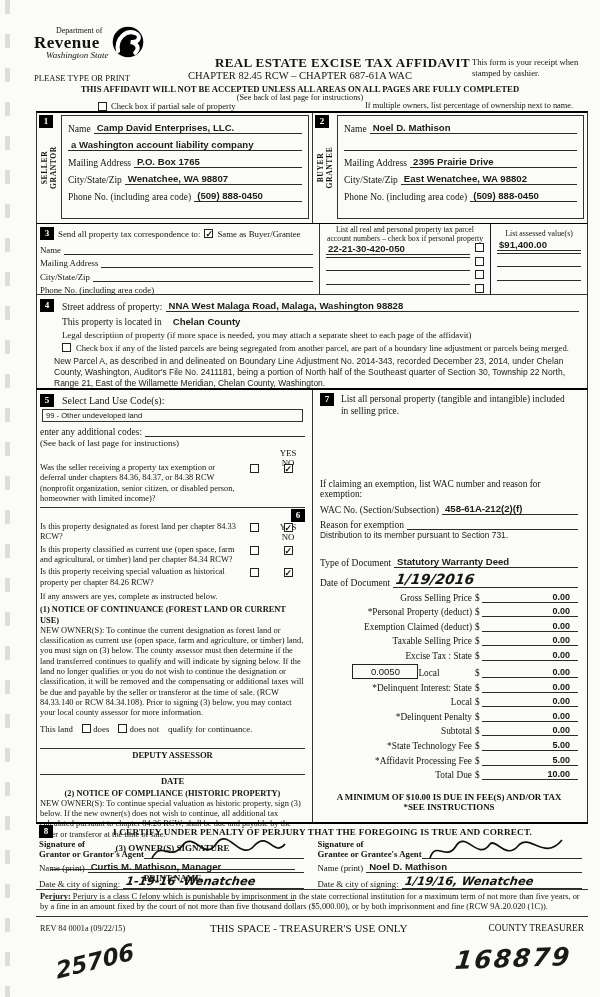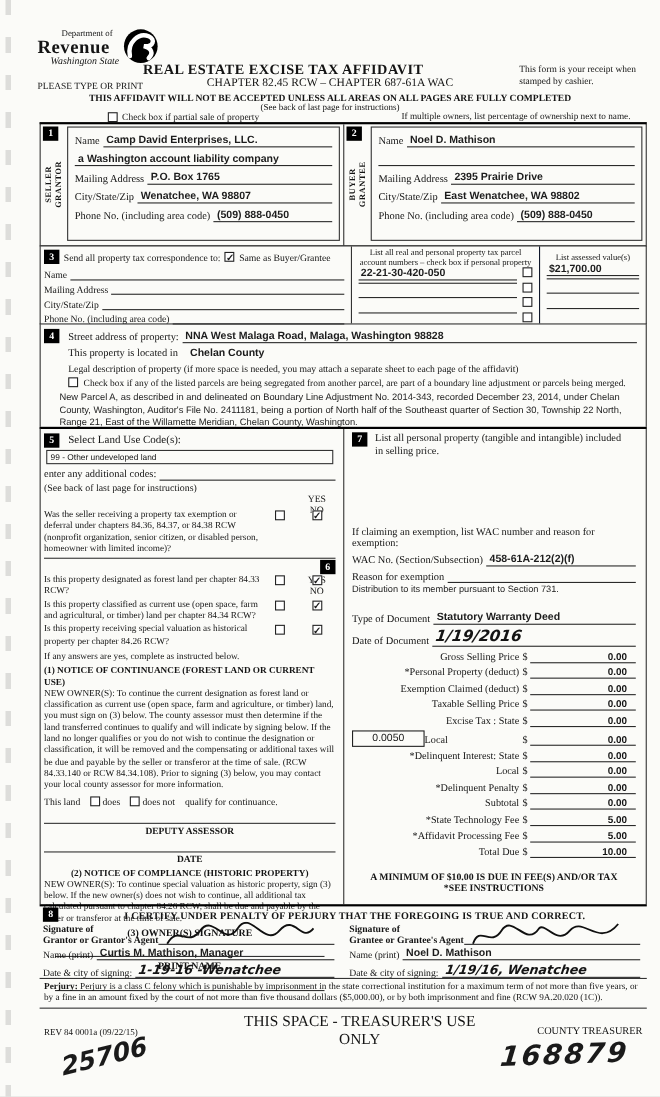--- a/index.html
+++ b/index.html
@@ -15,21 +15,21 @@
     opacity:.45;
   }
   
   .hdr { position:absolute; left:0; top:0; width:100%; height:112px; }
   .logo { position:absolute; left:34px; top:26px; width:130px; }
   .logo-row { display:flex; align-items:flex-start; }
   .logo-txt .l1 { font-size:8px; margin-left:22px; }
   .logo-txt .l2 { font-size:17px; font-weight:bold; letter-spacing:.5px; line-height:15px; }
   .logo-txt .l3 { font-style:italic; font-size:9px; margin-left:12px; }
   .logo-mark { margin-left:2px; margin-top:-2px; }
-  .title { position:absolute; left:130px; top:55px; width:340px; text-align:left; font-weight:bold; font-size:13px; letter-spacing:.4px; }
+  .title { position:absolute; left:130px; top:55px; width:340px; text-align:right; font-weight:bold; font-size:13px; letter-spacing:.4px; }
   .subtitle { position:absolute; left:130px; top:70px; width:340px; text-align:center; font-size:10.5px; }
   .receipt { position:absolute; right:18px; top:57px; width:110px; font-size:8.6px; line-height:10.5px; text-align:left; }
   .typeprint { position:absolute; left:34px; top:73px; font-size:8.6px; }
   .warn { position:absolute; left:0; top:84px; width:100%; text-align:center; font-weight:bold; font-size:8.7px; }
   .seeback-top { position:absolute; left:0; top:93px; width:100%; text-align:center; font-size:8.2px; }
   .partial { position:absolute; left:98px; top:101px; font-size:8.6px; display:flex; align-items:center; gap:4px; }
   .multown { position:absolute; left:365px; top:101px; font-size:8.4px; }
   
   .cb { display:inline-block; width:9px; height:9px; border:1px solid #222; background:#fff;
         font-size:9px; line-height:8px; text-align:center; vertical-align:-1px; overflow:hidden; font-weight:bold; }
@@ -83,40 +83,40 @@
   .asr-row { display:flex; gap:14px; margin-top:14px;flex-direction:column; }
   .asr-row .a1 { flex:1.6; border-top:1px solid #333; text-align:center; font-size:8.6px; padding-top:1px; }
   .asr-row .a2 { flex:.7; border-top:1px solid #333; text-align:center; font-size:8.6px; padding-top:1px; }
   .sigline { border-top:1px solid #333; margin:16px 10px 0 10px; }
   
   .mrow { display:flex; align-items:flex-end; height:14.6px; font-size:9.3px; }
   .mlabel { width:152px; text-align:right; white-space:nowrap; }
   .mdollar { margin:0 2px 0 3px; }
   .mline { flex:1; border-bottom:1px solid #2a2a2a; text-align:right; padding-right:8px;
            font-family:"Liberation Sans", sans-serif; font-size:9px; font-weight:bold; }
-  .ratecell { display:flex; justify-content:flex-start; align-items:flex-end; }
+  .ratecell { display:flex; justify-content:center; align-items:flex-end; }
   .rate-box { border:1.4px solid #222; width:66px; text-align:center; font-size:9.5px;
               font-family:"Liberation Sans", sans-serif; padding:1px 0; margin-bottom:-1px; }
   
   .s8 { position:absolute; left:36px; top:822px; width:552px; height:68px; border-top:2.5px solid #000;
         border-bottom:1px solid #333; padding:1px 6px 0 3px; }
   .certify { text-align:center; font-weight:bold; font-size:9.2px; letter-spacing:.2px; }
   .s8cols { display:flex; gap:14px; margin-top:1px; }
   .s8col { flex:1; position:relative; }
   .s8 .frow { height:14px; font-size:8.8px; }
   .siglabel { font-weight:bold; font-size:8.8px; line-height:10px; }
   .sigwrap { position:relative; flex:1; border-bottom:1px solid #2a2a2a; height:16px; }
   .sigwrap svg { position:absolute; left:4px; bottom:-4px; }
   
   .perjury { position:absolute; left:36px; top:890px; width:552px; font-size:8.4px; line-height:10.4px;
              padding:2px 4px 3px 4px; border-bottom:1px solid #333; }
   .footer { position:absolute; left:36px; top:918px; width:552px; display:flex; align-items:center;
             font-size:8.8px; padding:4px 4px; }
   .footer .f1 { width:170px; font-size:8.2px; }
-  .footer .f2 { flex:1; text-align:center; font-size:14px; }
+  .footer .f2 { flex:1; font-size:11px; }
   .footer .f3 { width:140px; text-align:right; font-size:9.4px; }
   .stamp { position:absolute; font-family:"DejaVu Sans", sans-serif; font-style:italic; font-weight:bold; color:#1a1a1a; }
   .stamp1 { left:55px; top:948px; font-size:23px; transform:rotate(-14deg) skewX(-6deg); }
   .stamp2 { left:455px; top:944px; font-size:25px; transform:rotate(-2deg) skewX(-8deg); letter-spacing:2px; }
 </style>
 </head>
 <body>
 
 <div class="page">
   <div class="scan-strip"></div>
@@ -249,21 +249,21 @@
           <span class="cb"></span>
         </div>
       <div class="prow">
           <span class="pv typed"></span>
           <span class="cb"></span>
         </div>
     </div>
     <div class="s3r">
       <div class="ph" style="padding-top:4px">List assessed value(s)</div>
       <div class="prow" style="margin-top:1px">
-          <span class="pv typed">$21,700.00</span>
+          <span class="pv typed">$91,400.00</span>
         </div>
       <div class="prow">
           <span class="pv typed"></span>
         </div>
       <div class="prow">
           <span class="pv typed"></span>
         </div>
       <div class="prow">
           <span class="pv typed"></span>
         </div>

